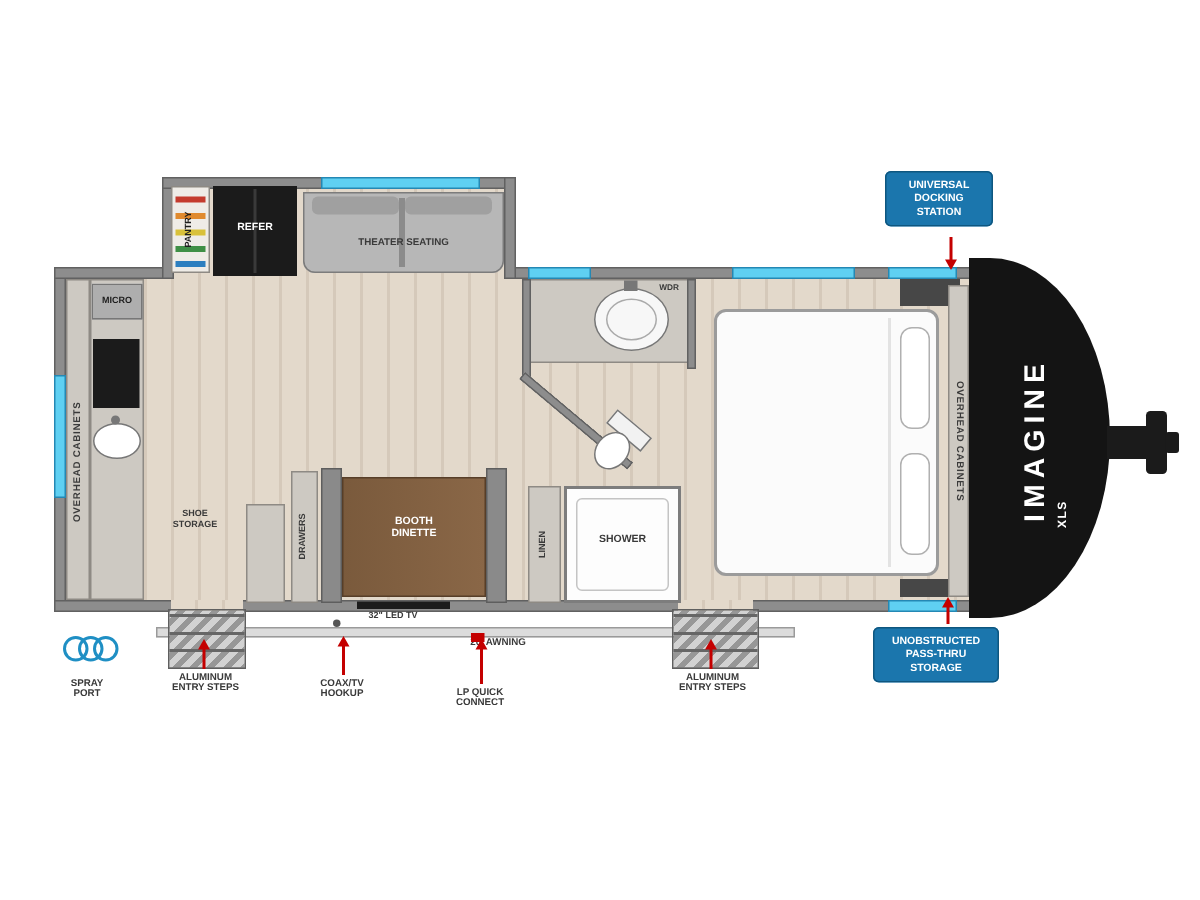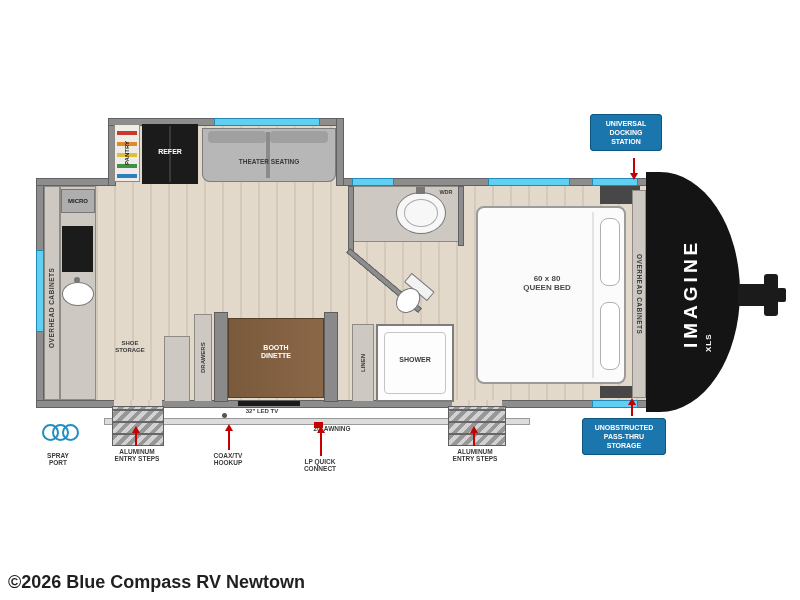--- a/index.html
+++ b/index.html
@@ -131,24 +131,20 @@
   <div class="lbl" style="left:228px;top:344px;width:96px;font-size:7px;color:#fff;">
     <div>BOOTH</div>
     <div>DINETTE</div>
   </div>
 
   <div class="abs" style="left:476px;top:206px;width:150px;height:178px;background:#fbfbfb;border:2px solid #9b9b9b;border-radius:8px;box-sizing:border-box;">
     <div class="abs" style="left:114px;top:4px;width:2px;height:166px;background:#e3e3e3;"></div>
   </div>
   <div class="abs" style="left:600px;top:218px;width:18px;height:66px;background:#fff;border:1px solid #b0b0b0;border-radius:8px;"></div>
   <div class="abs" style="left:600px;top:302px;width:18px;height:66px;background:#fff;border:1px solid #b0b0b0;border-radius:8px;"></div>
-  <div class="lbl" style="left:492px;top:274px;width:110px;font-size:8px;color:#4a4a4a;">
-    <div>60 x 80</div>
-    <div>QUEEN BED</div>
-  </div>
   <div class="abs" style="left:600px;top:186px;width:40px;height:18px;background:#474747;"></div>
   <div class="abs" style="left:600px;top:386px;width:40px;height:12px;background:#474747;"></div>
   <div class="cab" style="left:632px;top:190px;width:14px;height:208px;"></div>
   <div class="lbl vlab2" style="left:632px;top:214px;width:14px;height:160px;font-size:6.5px;letter-spacing:.5px;">OVERHEAD CABINETS</div>
 
   <div class="abs" style="left:104px;top:418px;width:424px;height:5px;background:#dcdcdc;border:1px solid #9a9a9a;"></div>
   <div class="dark" style="left:238px;top:401px;width:62px;height:5px;"></div>
   <div class="lbl" style="left:212px;top:408px;width:100px;font-size:6px;">32" LED TV</div>
   <div class="lbl" style="left:288px;top:425px;width:88px;font-size:6.5px;">20' AWNING</div>
 
@@ -198,15 +194,14 @@
     <div>LP QUICK</div>
     <div>CONNECT</div>
   </div>
 
   <div class="arr up" style="left:470px;top:432px;height:14px;"></div>
   <div class="lbl" style="left:444px;top:448px;width:62px;font-size:6.5px;">
     <div>ALUMINUM</div>
     <div>ENTRY STEPS</div>
   </div>
 
-  <div class="abs" style="left:8px;top:572px;font-size:18px;font-weight:bold;color:#1f1f1f;">©2026 Blue Compass RV Newtown</div>
 
 </div>
 
 </body></html>

